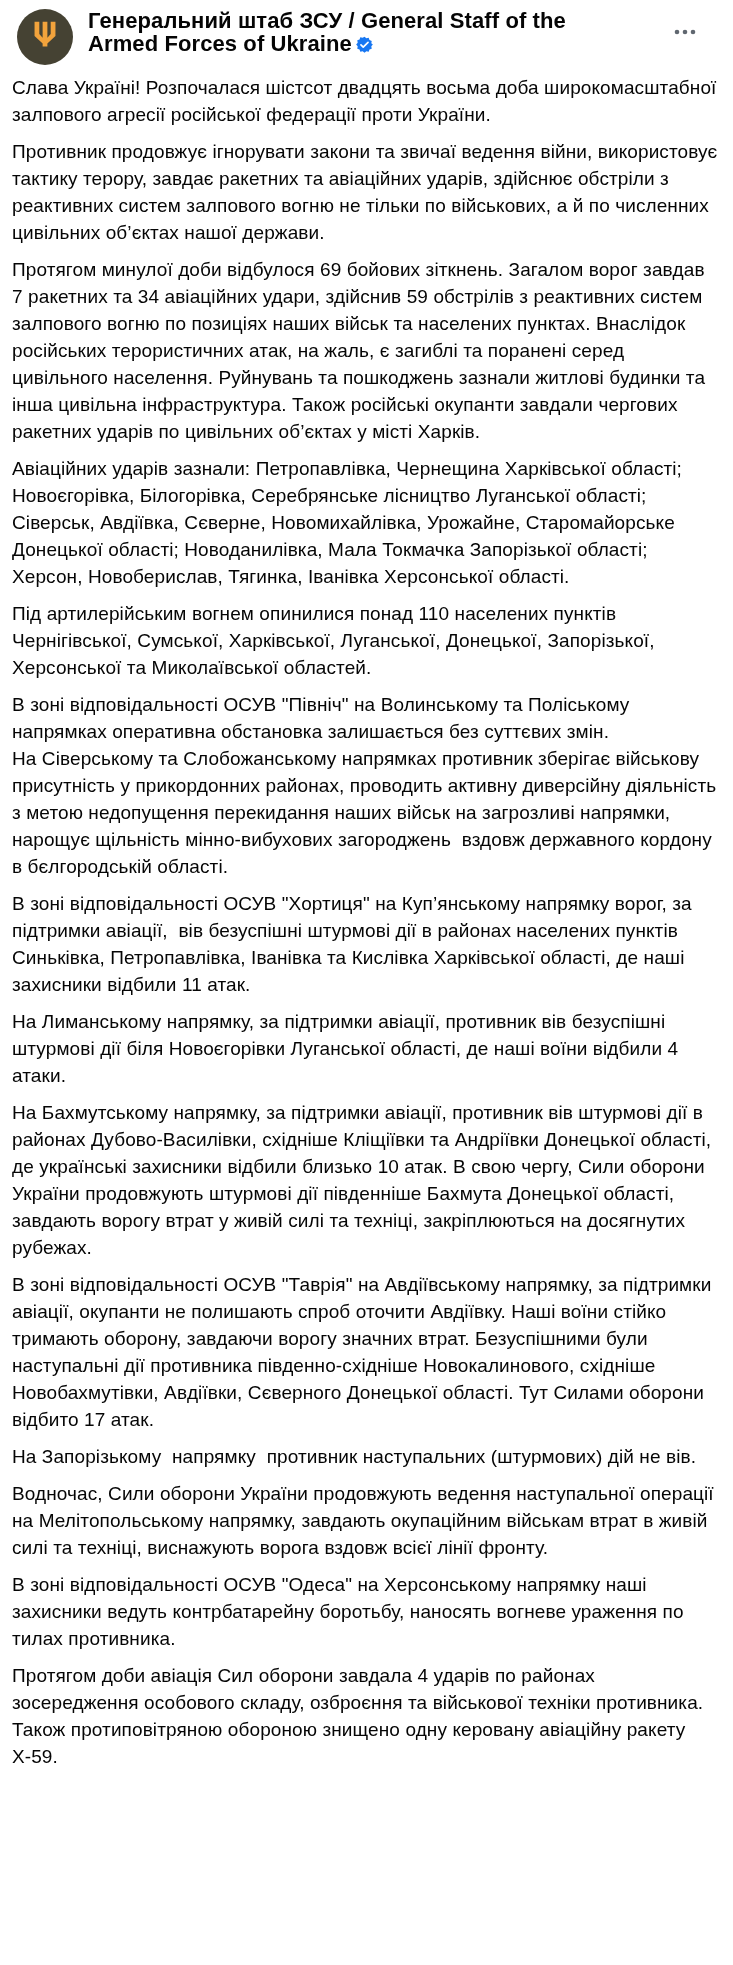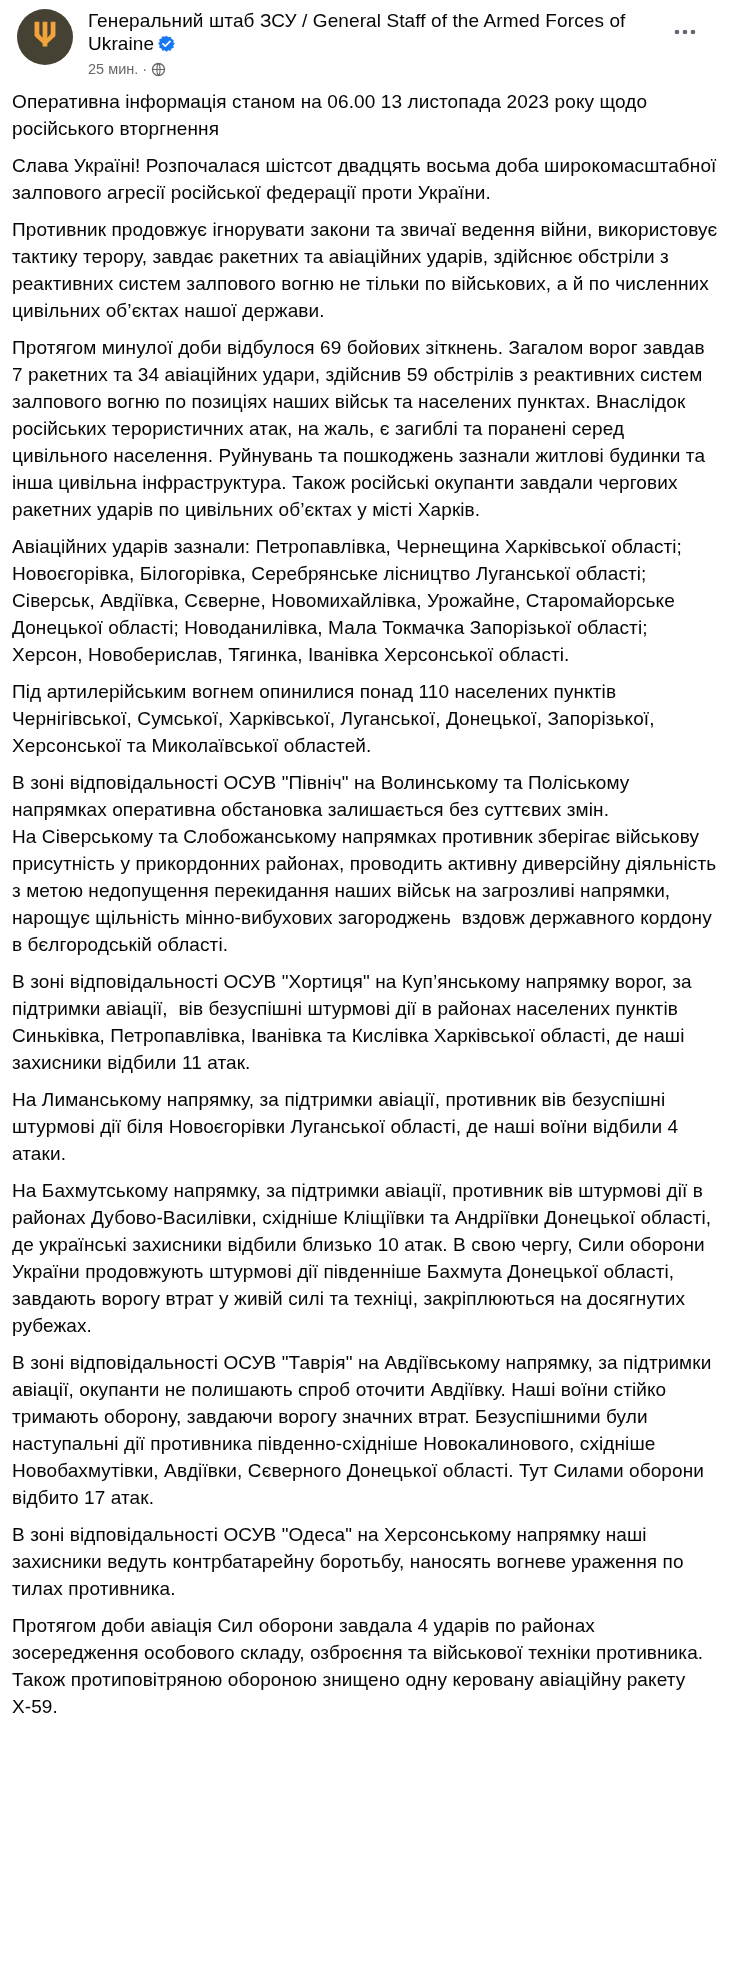--- a/index.html
+++ b/index.html
@@ -35,22 +35,22 @@
     justify-content: center;
     cursor: pointer;
   }
   .header-text {
     margin-left: 15px;
     flex: 1 1 auto;
     min-width: 0;
   }
   .page-name-row {
     max-width: 552px;
-    font-size: 19px;
-    font-weight: 400;
+    font-size: 22px;
+    font-weight: 700;
     line-height: 23px;
     letter-spacing: 0.1px;
     color: #050505;
   }
   .page-name-row .page-name {
     cursor: pointer;
   }
   .verified {
     display: inline-block;
     vertical-align: -2px;
@@ -111,53 +111,44 @@
 
     <div class="header-text">
       <div class="page-name-row">
         <span class="page-name">Генеральний штаб ЗСУ / General Staff of the Armed Forces of Ukraine</span><span class="verified">
           <svg width="17" height="17" viewBox="0 0 24 24">
             <path fill="#1877F2" d="M12 1l2.6 2.2 3.3-.6 1.1 3.2 3.2 1.1-.6 3.3L23.8 12l-2.2 2.6.6 3.3-3.2 1.1-1.1 3.2-3.3-.6L12 23.8l-2.6-2.2-3.3.6-1.1-3.2-3.2-1.1.6-3.3L.2 12l2.2-2.6-.6-3.3 3.2-1.1 1.1-3.2 3.3.6z"></path>
             <path fill="none" stroke="#ffffff" stroke-width="2.4" stroke-linecap="round" stroke-linejoin="round" d="M7 12.5l3.2 3.2L17 9"></path>
           </svg>
         </span>
       </div>
-      <div class="meta">
-        <span class="timestamp">25 мин.</span>
-        <span class="dot">·</span>
-        <span class="globe">
-          <svg width="15" height="15" viewBox="0 0 16 16">
-            <circle cx="8" cy="8" r="6.4" fill="none" stroke="#65676B" stroke-width="1.4"></circle>
-            <path fill="none" stroke="#65676B" stroke-width="1.2" d="M1.6 8h12.8 M8 1.6c2.2 1.8 2.2 11 0 12.8 M8 1.6c-2.2 1.8-2.2 11 0 12.8"></path>
-          </svg>
-        </span>
-      </div>
     </div>
 
     <div class="more-btn">
       <svg width="22" height="6" viewBox="0 0 22 6">
         <circle cx="3" cy="3" r="2.3" fill="#606770"></circle>
         <circle cx="11" cy="3" r="2.3" fill="#606770"></circle>
         <circle cx="19" cy="3" r="2.3" fill="#606770"></circle>
       </svg>
     </div>
 
   </div>
 
   <div class="post-body">
-    <p>Оперативна інформація станом на 06.00 13 листопада 2023 року щодо російського вторгнення</p>
     <p>Слава Україні! Розпочалася шістсот двадцять восьма доба широкомасштабної залпового агресії російської федерації проти України.</p>
     <p>Противник продовжує ігнорувати закони та звичаї ведення війни, використовує тактику терору, завдає ракетних та авіаційних ударів, здійснює обстріли з реактивних систем залпового вогню не тільки по військових, а й по численних цивільних об’єктах нашої держави.</p>
     <p>Протягом минулої доби відбулося 69 бойових зіткнень. Загалом ворог завдав 7 ракетних та 34 авіаційних удари, здійснив 59 обстрілів з реактивних систем залпового вогню по позиціях наших військ та населених пунктах. Внаслідок російських терористичних атак, на жаль, є загиблі та поранені серед цивільного населення. Руйнувань та пошкоджень зазнали житлові будинки та інша цивільна інфраструктура. Також російські окупанти завдали чергових ракетних ударів по цивільних об’єктах у місті Харків.</p>
     <p>Авіаційних ударів зазнали: Петропавлівка, Чернещина Харківської області; Новоєгорівка, Білогорівка, Серебрянське лісництво Луганської області; Сіверськ, Авдіївка, Сєверне, Новомихайлівка, Урожайне, Старомайорське Донецької області; Новоданилівка, Мала Токмачка Запорізької області; Херсон, Новоберислав, Тягинка, Іванівка Херсонської області.</p>
     <p>Під артилерійським вогнем опинилися понад 110 населених пунктів Чернігівської, Сумської, Харківської, Луганської, Донецької, Запорізької, Херсонської та Миколаївської областей.</p>
     <p>В зоні відповідальності ОСУВ "Північ" на Волинському та Поліському напрямках оперативна обстановка залишається без суттєвих змін.
 На Сіверському та Слобожанському напрямках противник зберігає військову присутність у прикордонних районах, проводить активну диверсійну діяльність з метою недопущення перекидання наших військ на загрозливі напрямки, нарощує щільність мінно-вибухових загороджень  вздовж державного кордону в бєлгородській області.</p>
     <p>В зоні відповідальності ОСУВ "Хортиця" на Куп’янському напрямку ворог, за підтримки авіації,  вів безуспішні штурмові дії в районах населених пунктів Синьківка, Петропавлівка, Іванівка та Кислівка Харківської області, де наші захисники відбили 11 атак.</p>
     <p>На Лиманському напрямку, за підтримки авіації, противник вів безуспішні штурмові дії біля Новоєгорівки Луганської області, де наші воїни відбили 4 атаки.</p>
     <p>На Бахмутському напрямку, за підтримки авіації, противник вів штурмові дії в районах Дубово-Василівки, східніше Кліщіївки та Андріївки Донецької області, де українські захисники відбили близько 10 атак. В свою чергу, Сили оборони України продовжують штурмові дії південніше Бахмута Донецької області, завдають ворогу втрат у живій силі та техніці, закріплюються на досягнутих рубежах.</p>
     <p>В зоні відповідальності ОСУВ "Таврія" на Авдіївському напрямку, за підтримки авіації, окупанти не полишають спроб оточити Авдіївку. Наші воїни стійко тримають оборону, завдаючи ворогу значних втрат. Безуспішними були наступальні дії противника південно-східніше Новокалинового, східніше Новобахмутівки, Авдіївки, Сєверного Донецької області. Тут Силами оборони відбито 17 атак.</p>
+    <p>На Запорізькому  напрямку  противник наступальних (штурмових) дій не вів.</p>
+    <p>Водночас, Сили оборони України продовжують ведення наступальної операції на Мелітопольському напрямку, завдають окупаційним військам втрат в живій силі та техніці, виснажують ворога вздовж всієї лінії фронту.</p>
     <p>В зоні відповідальності ОСУВ "Одеса" на Херсонському напрямку наші захисники ведуть контрбатарейну боротьбу, наносять вогневе ураження по тилах противника.</p>
     <p>Протягом доби авіація Сил оборони завдала 4 ударів по районах зосередження особового складу, озброєння та військової техніки противника. Також протиповітряною обороною знищено одну керовану авіаційну ракету Х-59.</p>
 
   </div>
 
 </div>
 
 </body></html>

